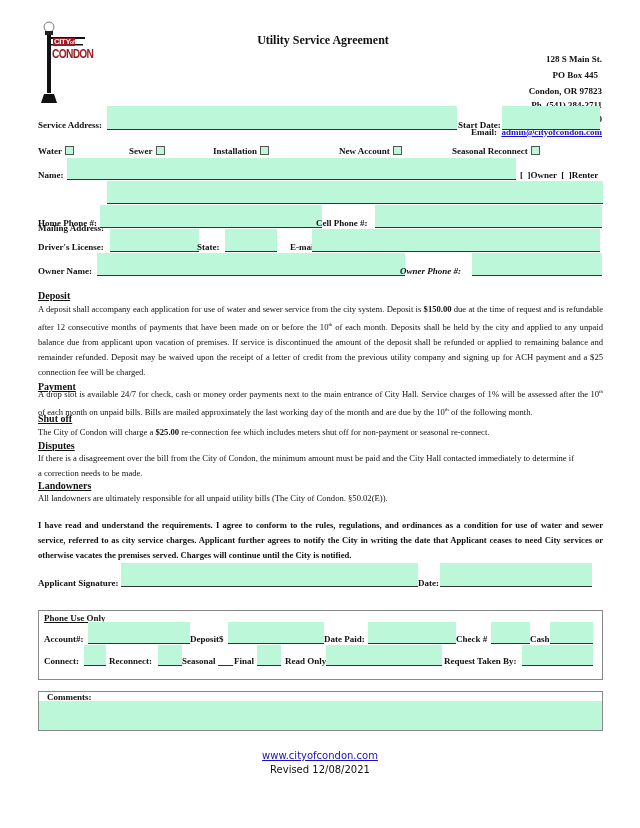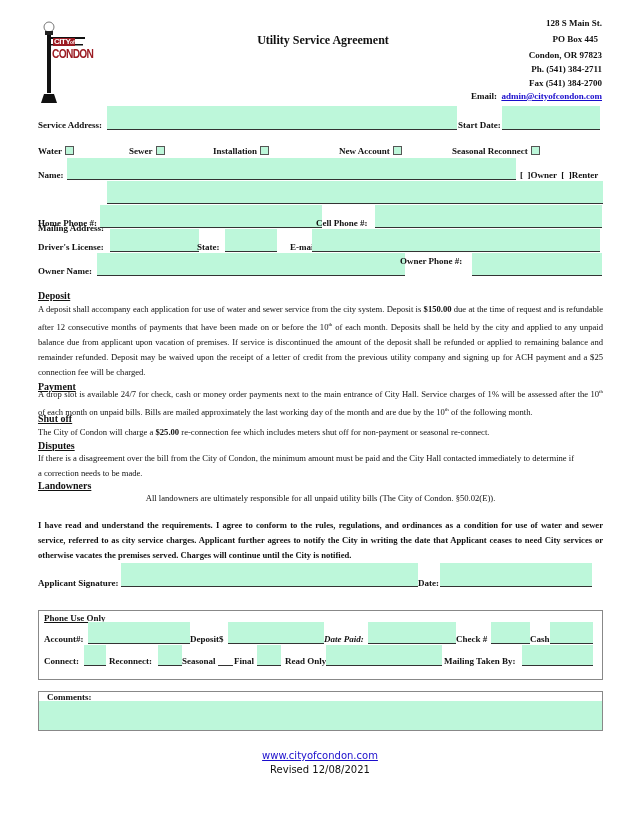--- a/index.html
+++ b/index.html
@@ -3,21 +3,21 @@
 <meta charset="utf-8">
 <style>
   html, body { margin: 0; padding: 0; background: #ffffff; }
   body { width: 640px; height: 828px; position: relative; overflow: hidden;
          font-family: "Liberation Serif", serif; color: #111; }
   .abs { position: absolute; }
   .b { font-weight: bold; }
   .fld { position: absolute; background: #bdf7da; border-bottom: 1px solid #333; box-sizing: border-box; }
   .lbl { position: absolute; font-size: 9px; font-weight: bold; white-space: nowrap; }
   .cb { display: inline-block; width: 9px; height: 9px; background: #bdf7da; border: 1px solid #555; box-sizing: border-box; vertical-align: -1px; margin-left: 3px; }
-  .hdr-right { position: absolute; right: 38px; font-size: 9px; font-weight: bold; text-align: right; white-space: nowrap; }
+  .hdr-right { position: absolute; right: 38px; font-size: 9px; font-weight: bold; text-align: right; white-space: nowrap; margin-top: 36px; }
   .sec-h { position: absolute; left: 38px; font-size: 10px; font-weight: bold; text-decoration: underline; }
   .para { position: absolute; left: 38px; width: 565px; font-size: 8.6px; line-height: 15px; text-align: justify; }
   .box { position: absolute; border: 1px solid #888; box-sizing: border-box; }
   a { color: #1a0dcc; }
 </style>
 </head>
 <body>
 
 <div class="abs" style="left:36px; top:20px; width:68px; height:84px;">
   <svg width="68" height="84" viewBox="0 0 68 84">
@@ -72,70 +72,70 @@
 
 <div class="lbl" style="left:38px; top:242px;">Driver's License:</div>
 <div class="fld" style="left:110px; top:229px; width:89px; height:23px;"></div>
 <div class="lbl" style="left:197px; top:242px;">State:</div>
 <div class="fld" style="left:225px; top:229px; width:52px; height:23px;"></div>
 <div class="lbl" style="left:276px; top:242px;padding-left:14px;">E-mail:</div>
 <div class="fld" style="left:312px; top:229px; width:288px; height:23px;"></div>
 
 <div class="lbl" style="left:38px; top:266px;">Owner Name:</div>
 <div class="fld" style="left:97px; top:253px; width:308px; height:23px;"></div>
-<div class="lbl" style="left:400px; top:256px;">Owner Phone #:</div>
+<div class="lbl" style="left:400px; top:266px;font-style:italic;">Owner Phone #:</div>
 <div class="fld" style="left:472px; top:253px; width:130px; height:23px;"></div>
 
 <div class="sec-h" style="top:290px;">Deposit</div>
 <div class="para" style="top:302px;"><span>A deposit shall accompany each application for use of water and sewer service from the city system. Deposit is </span><b>$150.00</b><span> due at the time of request and is refundable after 12 consecutive months of payments that have been made on or before the 10</span><sup style="font-size:5px;">th</sup><span> of each month. Deposits shall be held by the city and applied to any unpaid balance due from applicant upon vacation of premises. If service is discontinued the amount of the deposit shall be refunded or applied to remaining balance and remainder refunded. Deposit may be waived upon the receipt of a letter of credit from the previous utility company and signing up for ACH payment and a $25 connection fee will be charged.</span></div>
 
 <div class="sec-h" style="top:381px;text-decoration:underline;">Payment</div>
 <div class="para" style="top:384px;"><span>A drop slot is available 24/7 for check, cash or money order payments next to the main entrance of City Hall. Service charges of 1% will be assessed after the 10</span><sup style="font-size:5px;">th</sup><span> of each month on unpaid bills. Bills are mailed approximately the last working day of the month and are due by the 10</span><sup style="font-size:5px;">th</sup><span> of the following month.</span></div>
 
 <div class="sec-h" style="top:413px;">Shut off</div>
 <div class="para" style="top:425px;"><span>The City of Condon will charge a </span><b>$25.00</b><span> re-connection fee which includes meters shut off for non-payment or seasonal re-connect.</span></div>
 
 <div class="sec-h" style="top:440px;">Disputes</div>
 <div class="para" style="top:451px; width:540px; text-align:left;">If there is a disagreement over the bill from the City of Condon, the minimum amount must be paid and the City Hall contacted immediately to determine if a correction needs to be made.</div>
 
 <div class="sec-h" style="top:480px;">Landowners</div>
-<div class="para" style="top:491px; text-align:center;">All landowners are ultimately responsible for all unpaid utility bills (The City of Condon. §50.02(E)).</div>
+<div class="para" style="top:491px; text-align:left;">All landowners are ultimately responsible for all unpaid utility bills (The City of Condon. §50.02(E)).</div>
 
 <div class="para b" style="top:518px; font-size:8.6px;">I have read and understand the requirements. I agree to conform to the rules, regulations, and ordinances as a condition for use of water and sewer service, referred to as city service charges. Applicant further agrees to notify the City in writing the date that Applicant ceases to need City services or otherwise vacates the premises served. Charges will continue until the City is notified.</div>
 
 <div class="lbl" style="left:38px; top:578px;">Applicant Signature:</div>
 <div class="fld" style="left:121px; top:563px; width:297px; height:24px;"></div>
 <div class="lbl" style="left:418px; top:578px;">Date:</div>
 <div class="fld" style="left:440px; top:563px; width:152px; height:24px;"></div>
 
 <div class="box" style="left:38px; top:610px; width:565px; height:70px;"></div>
 <div class="lbl" style="left:44px; top:613px; font-weight:bold; text-decoration:underline;">Phone Use Only</div>
 
 <div class="lbl" style="left:44px; top:634px;">Account#:</div>
 <div class="fld" style="left:88px; top:622px; width:102px; height:22px;"></div>
 <div class="lbl" style="left:190px; top:634px;">Deposit$</div>
 <div class="fld" style="left:228px; top:622px; width:96px; height:22px;"></div>
-<div class="lbl" style="left:324px; top:634px;font-style:italic;">Date Paid:</div>
+<div class="lbl" style="left:324px; top:634px;">Date Paid:</div>
 <div class="fld" style="left:368px; top:622px; width:88px; height:22px;"></div>
 <div class="lbl" style="left:456px; top:634px;">Check #</div>
 <div class="fld" style="left:491px; top:622px; width:39px; height:22px;"></div>
 <div class="lbl" style="left:530px; top:634px;">Cash</div>
 <div class="fld" style="left:550px; top:622px; width:43px; height:22px;"></div>
 
 <div class="lbl" style="left:44px; top:656px;">Connect:</div>
 <div class="fld" style="left:84px; top:645px; width:22px; height:21px;"></div>
 <div class="lbl" style="left:109px; top:656px;">Reconnect:</div>
 <div class="fld" style="left:158px; top:645px; width:24px; height:21px;"></div>
 <div class="lbl" style="left:182px; top:656px;">Seasonal</div>
 <div class="abs" style="left:218px; top:665px; width:15px; border-bottom:1px solid #333;"></div>
 <div class="lbl" style="left:234px; top:656px;">Final</div>
 <div class="fld" style="left:257px; top:645px; width:24px; height:21px;"></div>
 <div class="lbl" style="left:285px; top:656px;">Read Only</div>
 <div class="fld" style="left:326px; top:645px; width:116px; height:21px;"></div>
-<div class="lbl" style="left:444px; top:656px;">Mailing Taken By:</div>
+<div class="lbl" style="left:444px; top:656px;">Request Taken By:</div>
 <div class="fld" style="left:522px; top:645px; width:71px; height:21px;"></div>
 
 <div class="box" style="left:38px; top:691px; width:565px; height:40px;"></div>
 <div class="lbl" style="left:47px; top:692px;text-align:center;">Comments:</div>
 <div class="abs" style="left:39px; top:701px; width:563px; height:29px; background:#bdf7da;"></div>
 
 <div class="abs" style="left:0; width:640px; top:750px; text-align:center; font-family:'DejaVu Sans','Liberation Sans',sans-serif; font-size:10px;">
   <a href="#">www.cityofcondon.com</a>
 </div>
 <div class="abs" style="left:0; width:640px; top:764px; text-align:center; font-family:'DejaVu Sans','Liberation Sans',sans-serif; font-size:10px;">Revised 12/08/2021</div>

